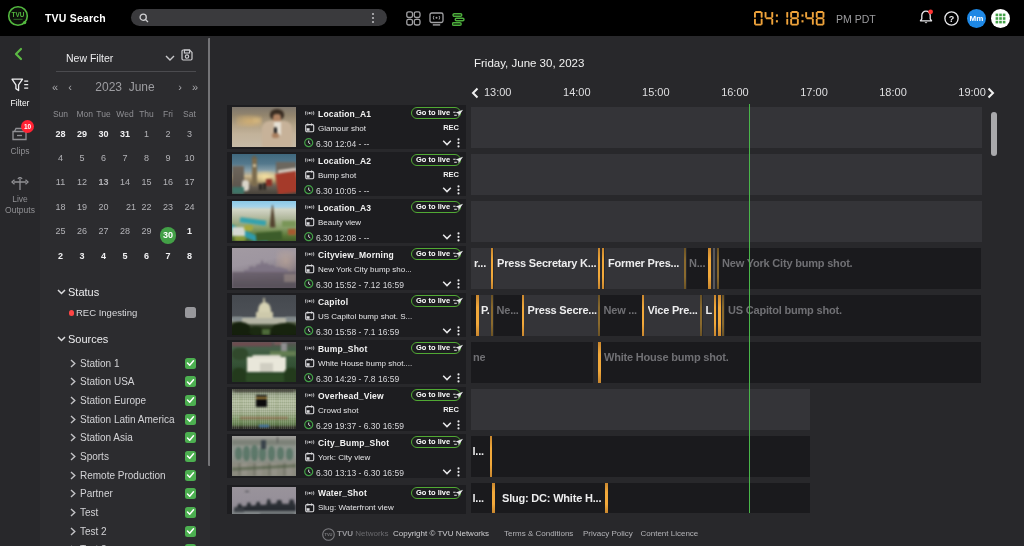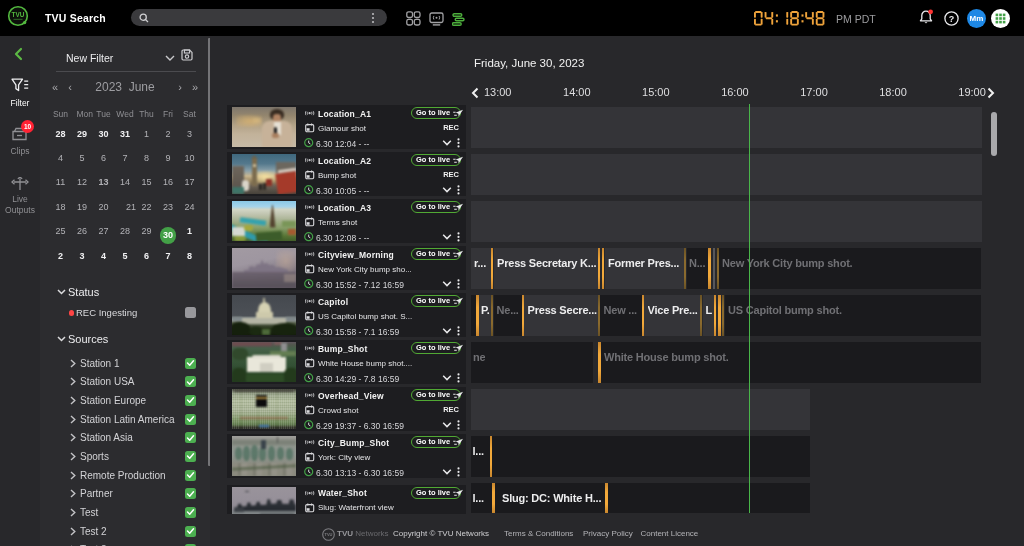--- a/index.html
+++ b/index.html
@@ -499,21 +499,21 @@
         <path d="M1 2.2 C0.2 3 0.2 5.4 1 6.2 M2.6 2.8 C2.1 3.5 2.1 4.9 2.6 5.6" fill="none" stroke="#c9c9cc" stroke-width="0.9"></path>
         <circle cx="4.6" cy="4.2" r="1.1" fill="#c9c9cc"></circle>
         <path d="M8.2 2.2 C9 3 9 5.4 8.2 6.2 M6.6 2.8 C7.1 3.5 7.1 4.9 6.6 5.6" fill="none" stroke="#c9c9cc" stroke-width="0.9"></path>
       </svg>
       <div class="cname">Location_A3</div>
       <svg class="abs" style="left:78px;top:18px;" width="10" height="10" viewBox="0 0 10 10">
         <rect x="0.7" y="1.6" width="8" height="7.2" rx="1.2" fill="none" stroke="#d9d9dc" stroke-width="1.1"></rect>
         <path d="M2.8 0.6 v2 M6.6 0.6 v2" stroke="#d9d9dc" stroke-width="1.1"></path>
         <rect x="1.6" y="5.2" width="3" height="2.6" fill="#d9d9dc"></rect>
       </svg>
-      <div class="cdesc">Terms shot</div>
+      <div class="cdesc">Beauty view</div>
       <div class="pill">Go to live<svg class="abs" style="right:-3px;top:0px;" width="10" height="10" viewBox="0 0 10 10">
           <path d="M0.2 4.2 h2.4 M1.2 7.2 h2.6" stroke="#e8e8ea" stroke-width="1.1"></path>
           <path d="M10 1.8 L2.8 4.6 L5.4 5.7 L5.6 8.6 L7 6.3 Z" fill="#e8e8ea"></path>
         </svg></div>
       <svg class="abs" style="left:77px;top:33px;" width="10" height="10" viewBox="0 0 10 10">
         <circle cx="4.7" cy="4.7" r="4" fill="none" stroke="#43a047" stroke-width="1.2"></circle>
         <path d="M4.7 2.6 V4.9 L6.4 5.9" fill="none" stroke="#d9d9dc" stroke-width="1"></path>
       </svg>
       <div class="ctime">6.30 12:08 - --</div>
       <svg class="abs" style="left:215px;top:34.5px;" width="10" height="6" viewBox="0 0 10 6">

